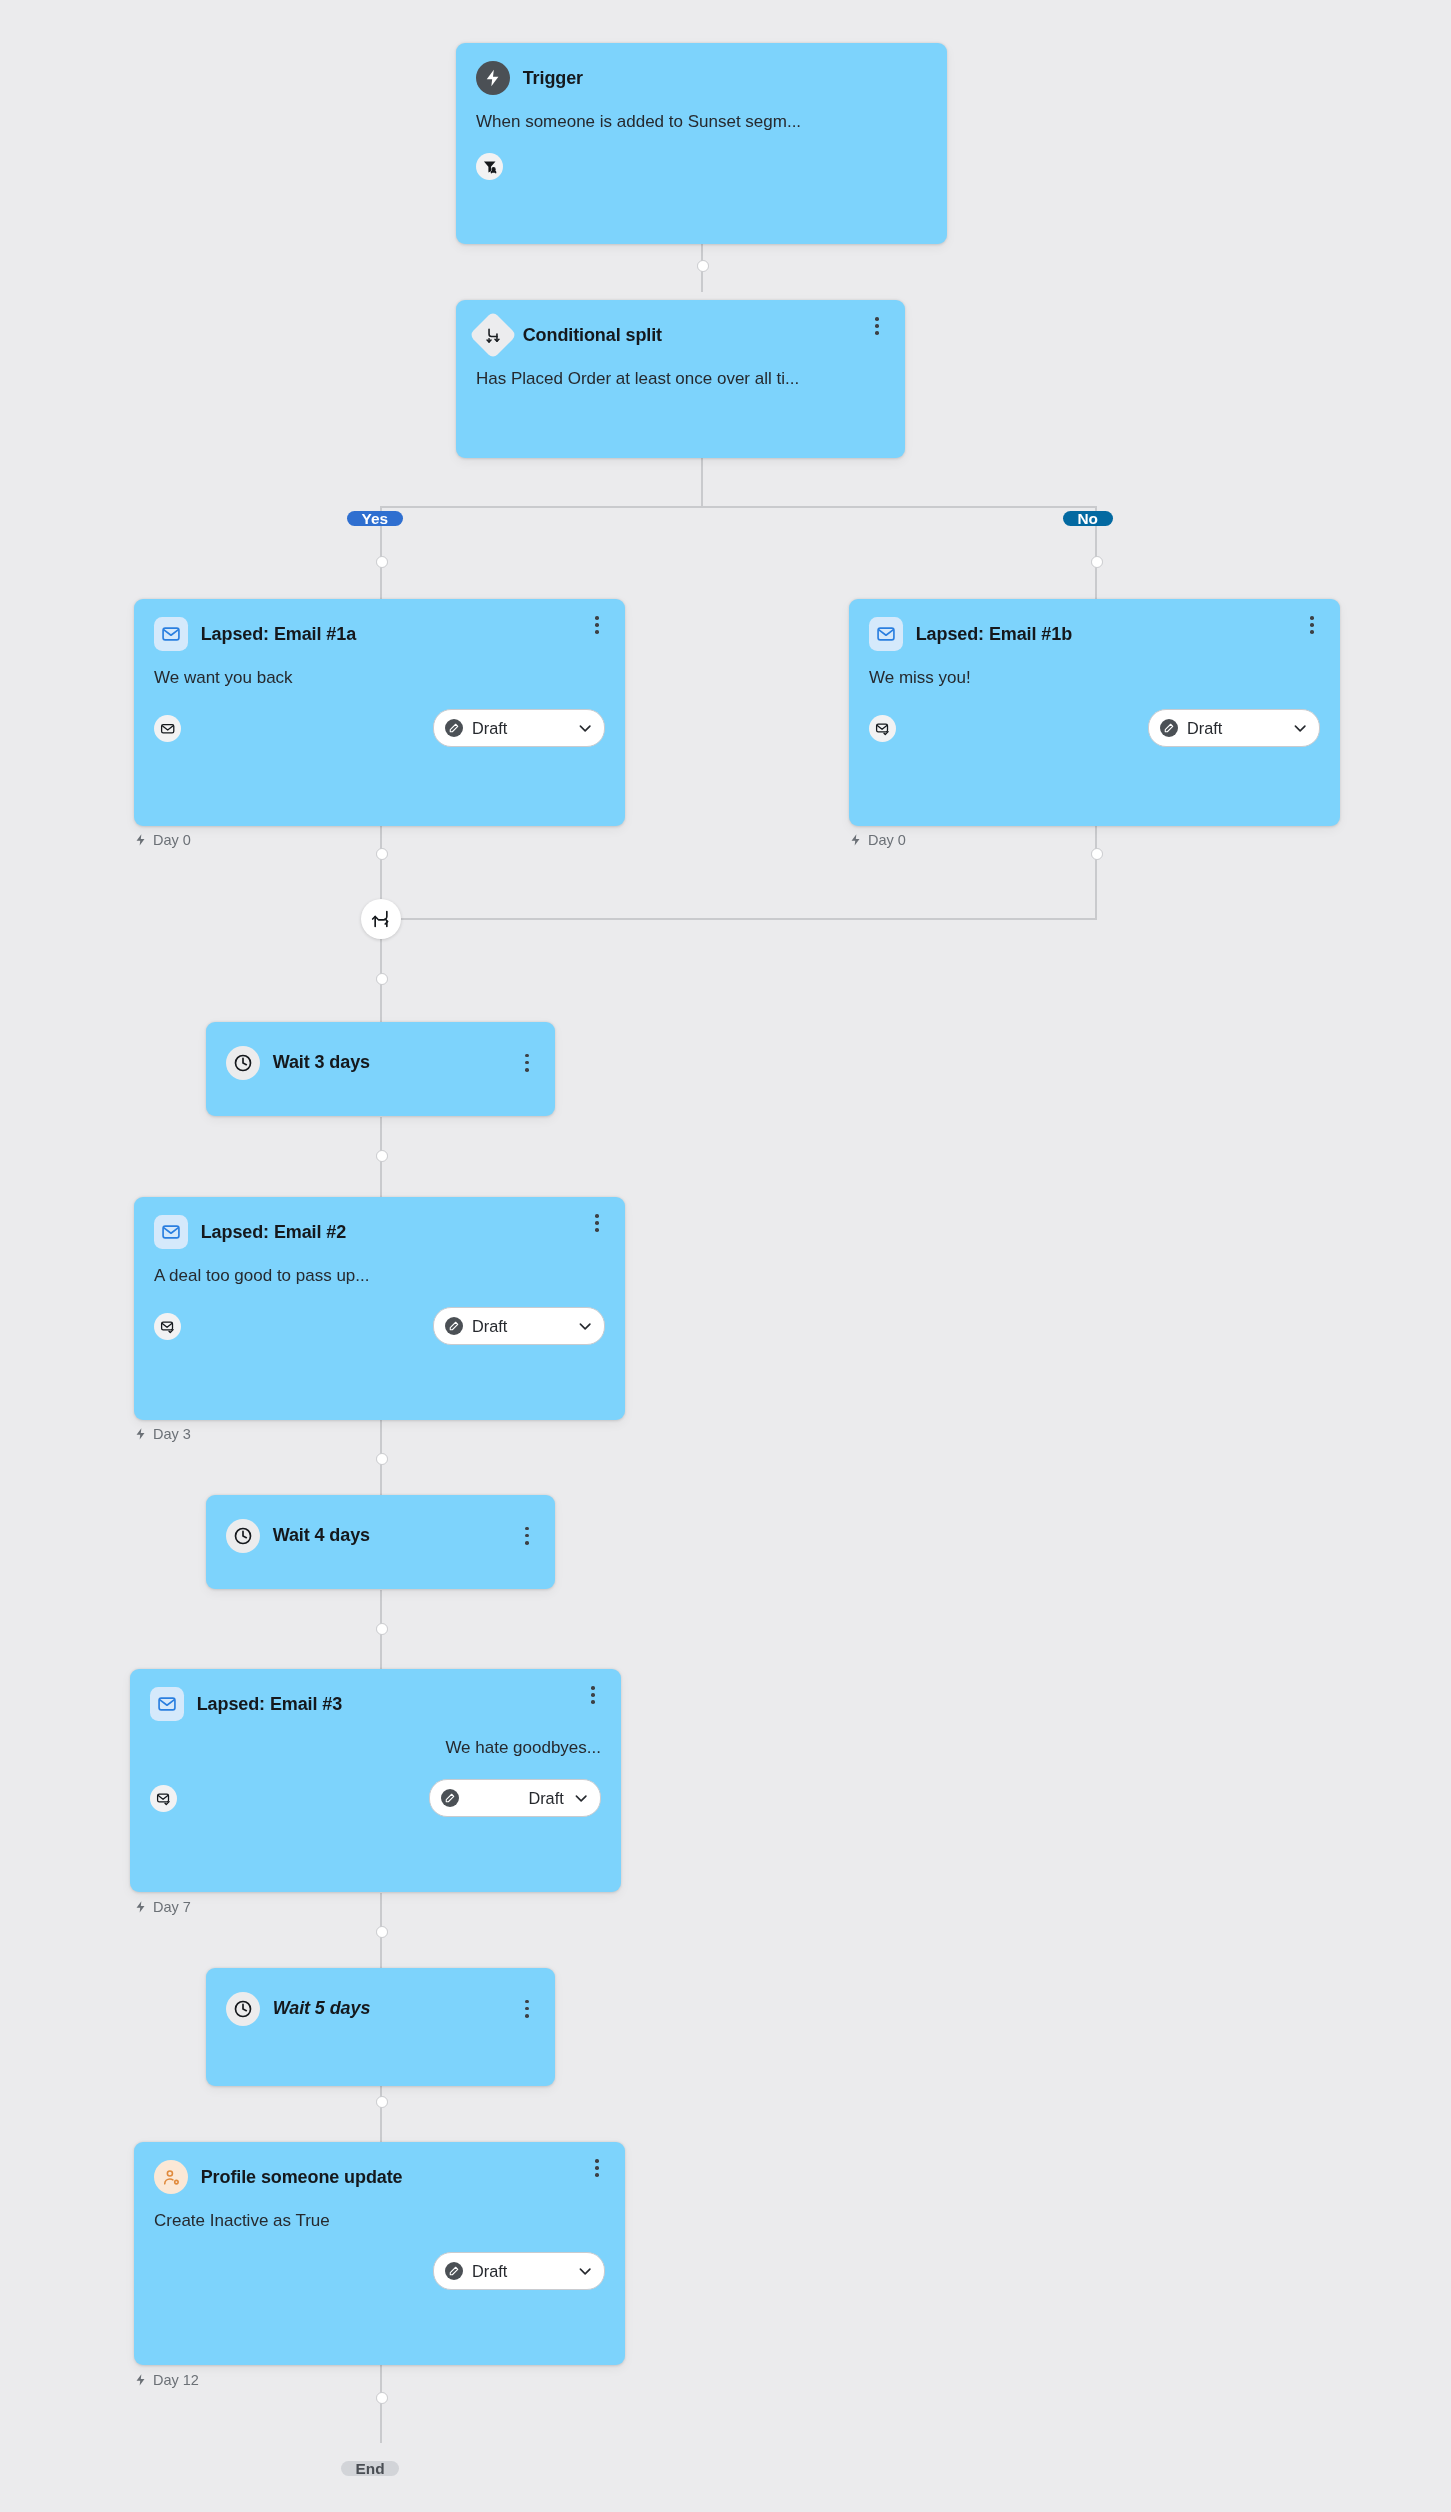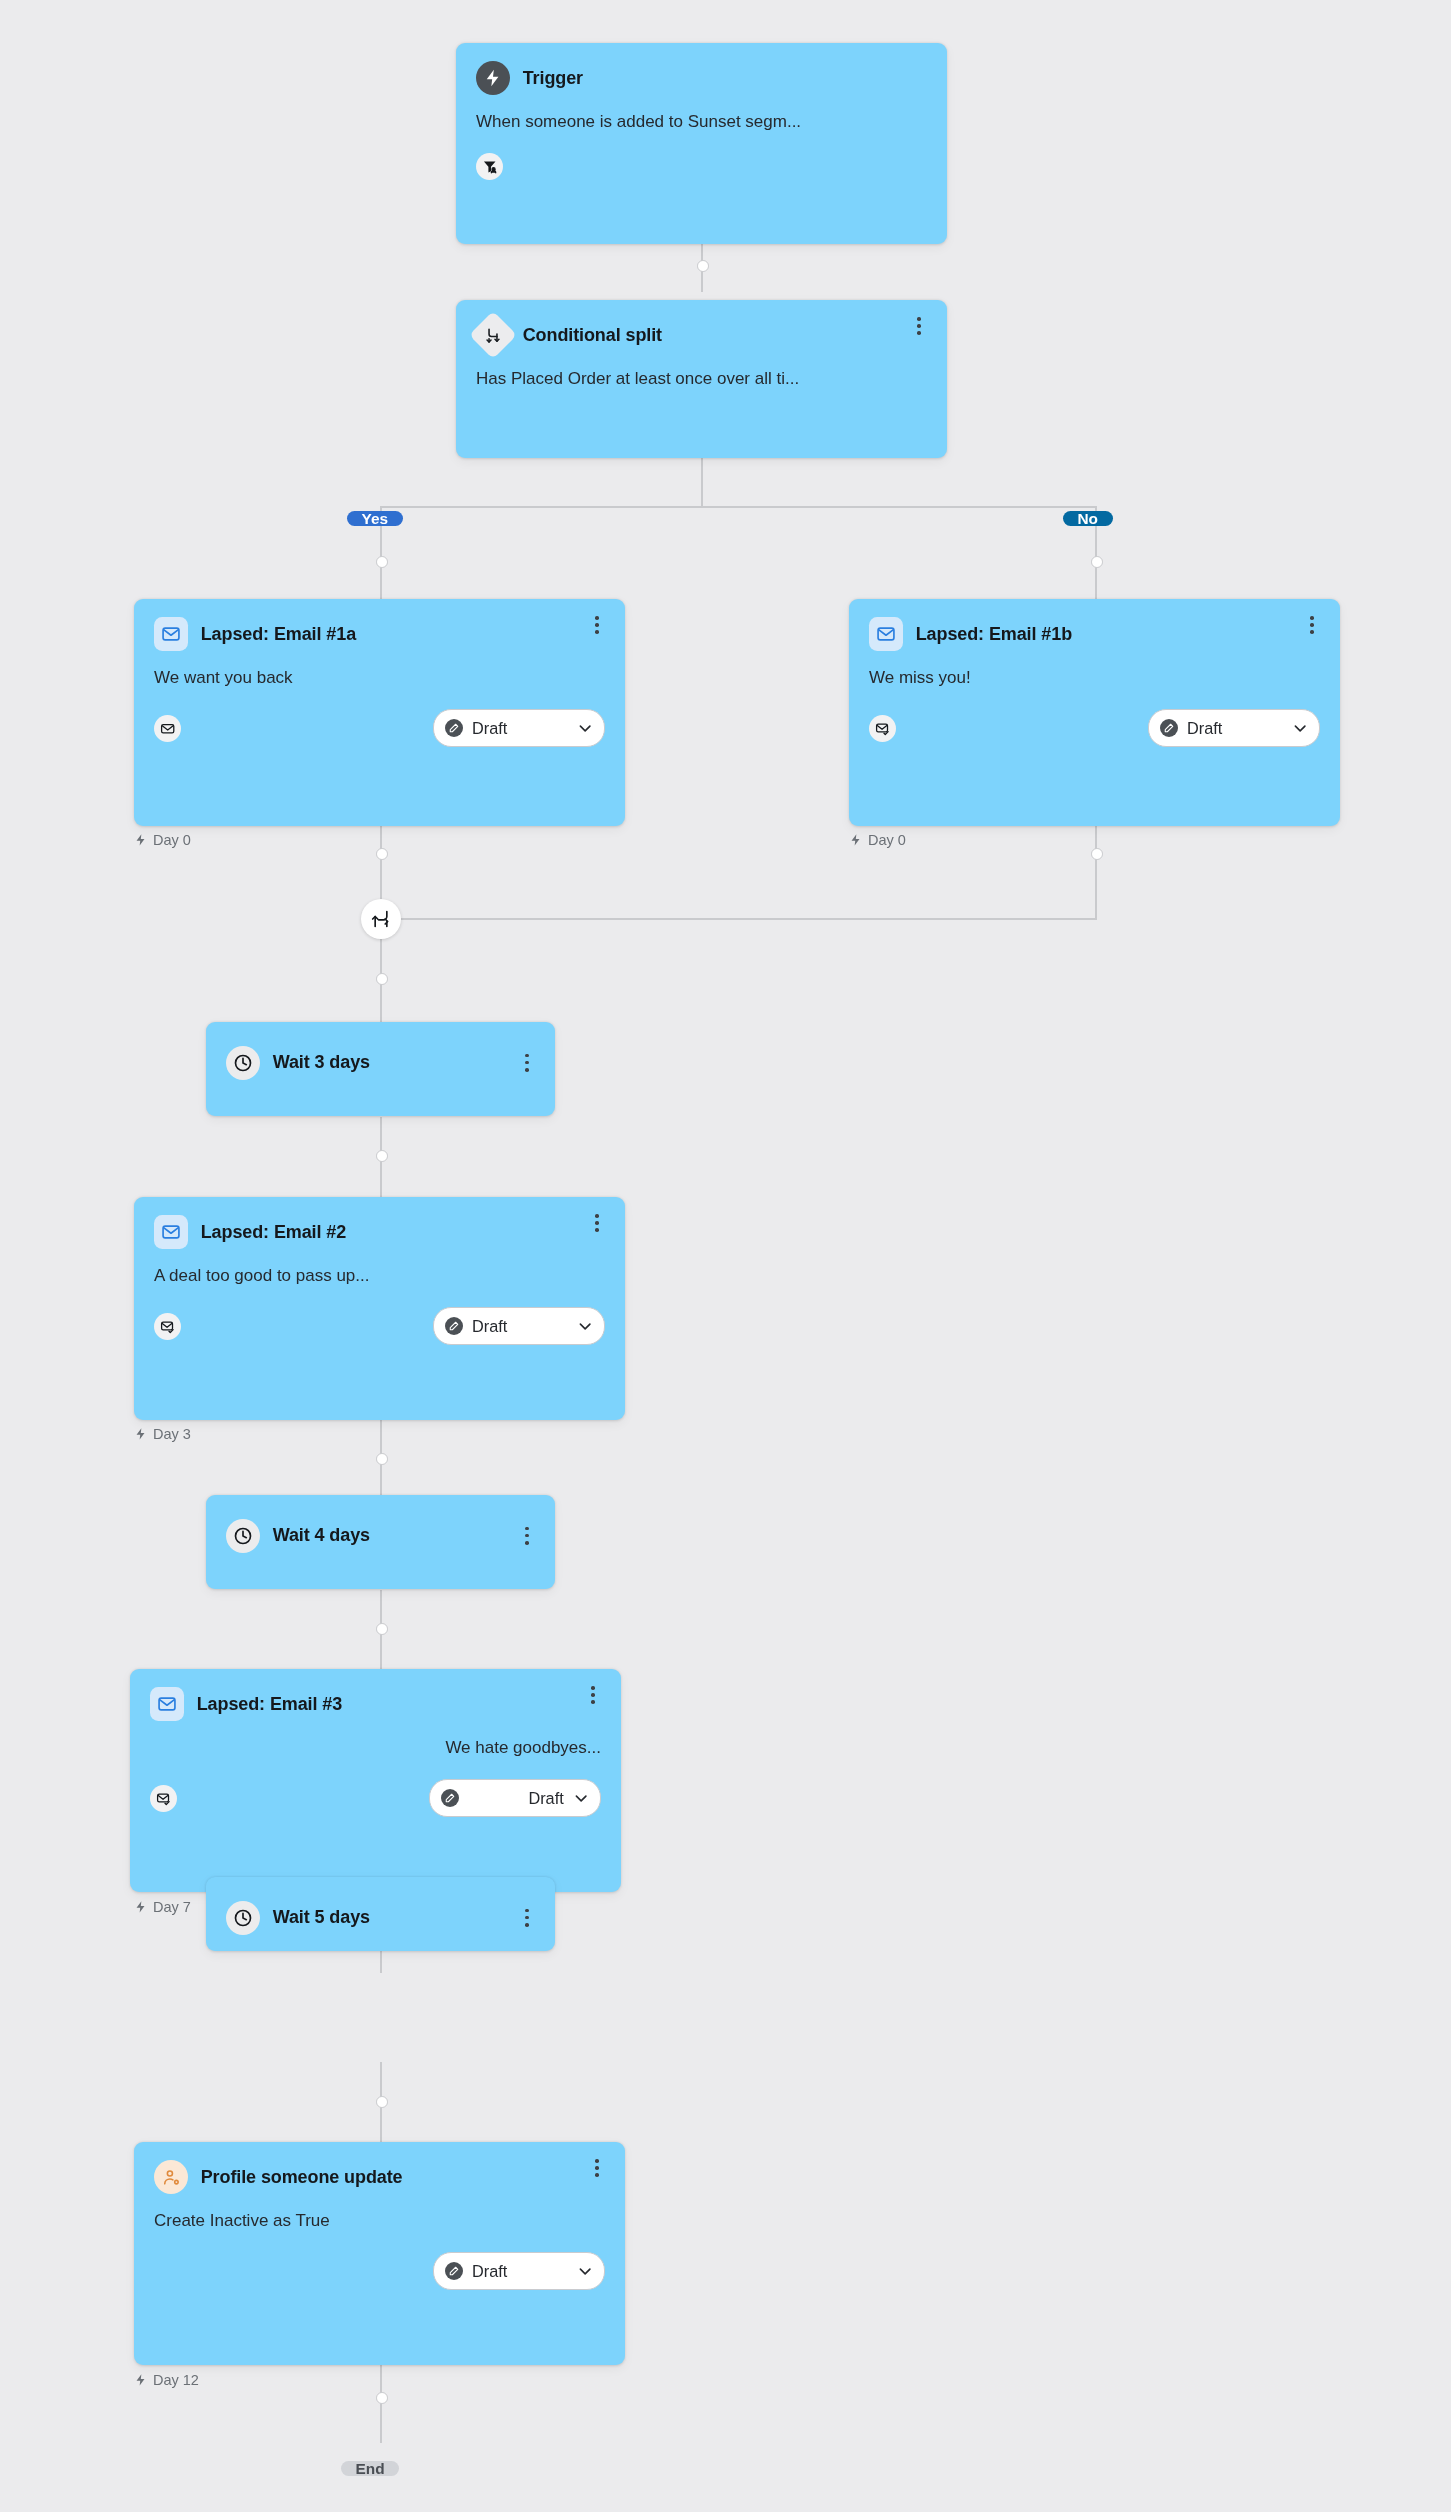--- a/index.html
+++ b/index.html
@@ -246,21 +246,21 @@
       <div class="foot-icon">
         <svg width="15.4" height="15.4" viewBox="0 0 24 24" fill="none" stroke="#15181c" stroke-width="2" stroke-linecap="round" stroke-linejoin="round">
           <polygon points="3,4 21,4 14,12 14,19 10,21 10,12" fill="#15181c" stroke="none"></polygon>
           <circle cx="18" cy="16" r="2.4" fill="#15181c"></circle>
           <path d="M14.6 21.5c0-1.9 1.5-3.2 3.4-3.2s3.4 1.3 3.4 3.2" fill="#15181c"></path>
         </svg>
       </div>
     </div>
   </div>
 
-  <div class="card" style="left:456px; top:300px; width:491px; height:158px;">
+  <div class="card" style="left:456px; top:300px; width:449px; height:158px;">
     <div class="card-head">
       <div class="card-icon icon-split">
         <svg width="19" height="19" viewBox="0 0 24 24" fill="none" stroke="#1b1e22" stroke-width="2" stroke-linecap="round" stroke-linejoin="round">
           <path d="M7 4v6a3 3 0 0 0 3 3h7"></path>
           <polyline points="7,16 7,20"></polyline>
             <polyline points="4.5,17.5 7,20 9.5,17.5"></polyline>
           <polyline points="17,10 17,19"></polyline>
             <polyline points="14.5,16.5 17,19 19.5,16.5"></polyline>
         </svg>
       </div>
@@ -476,21 +476,21 @@
       </div>
     </div>
   </div>
   <div class="day-label" style="left:134px; top:1899px;">
     <svg width="13.6" height="13.6" viewBox="0 0 24 24" fill="#6b7076">
         <path d="M13 2L4.5 13.5H11L10 22l8.5-11.5H12L13 2z"></path>
       </svg>
     <span>Day 7</span>
   </div>
 
-  <div class="card card-wait" style="left:206px; top:1877px; width:349px; height:74px;">
+  <div class="card card-wait" style="left:206px; top:1968px; width:349px; height:118px;font-style:italic;">
     <div class="card-head">
       <div class="card-icon icon-clock">
         <svg width="20" height="20" viewBox="0 0 24 24" fill="none" stroke="#15181c" stroke-width="2" stroke-linecap="round" stroke-linejoin="round">
             <circle cx="12" cy="12" r="9"></circle>
             <polyline points="12,6.5 12,12 16,14"></polyline>
           </svg>
       </div>
       <div class="card-title">Wait 5 days</div>
       <div class="kebab">
           <i></i>

